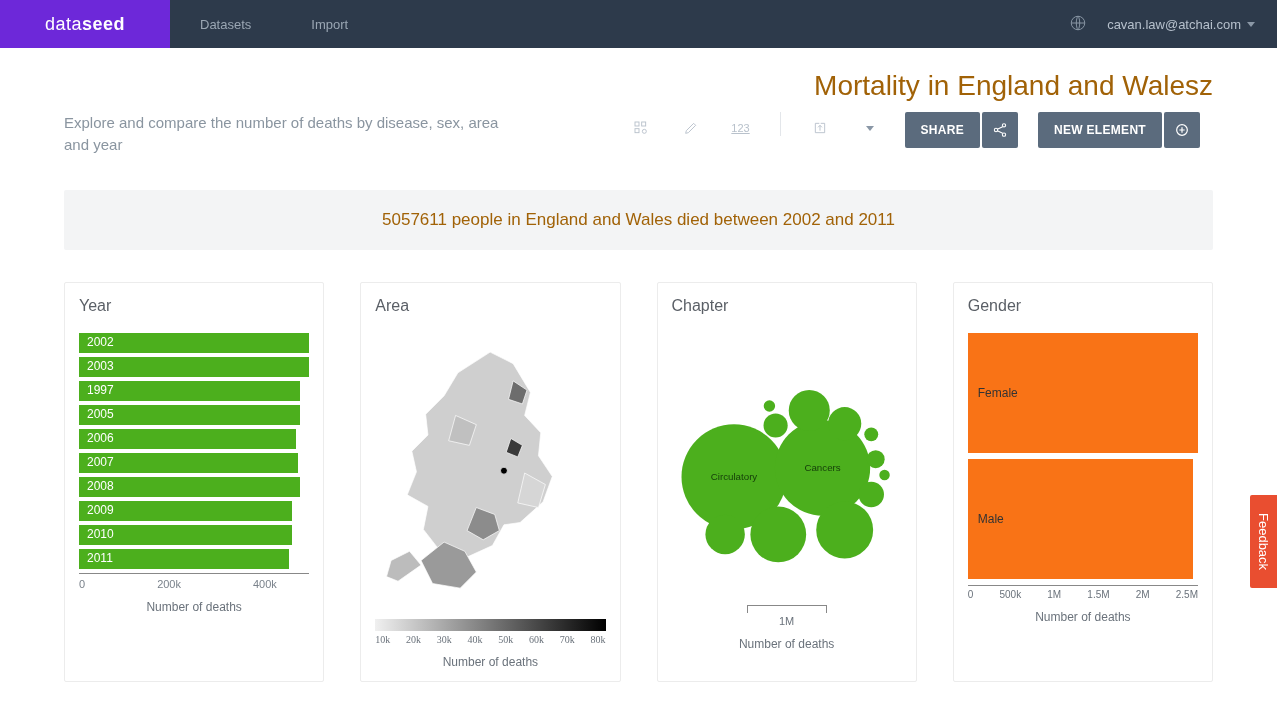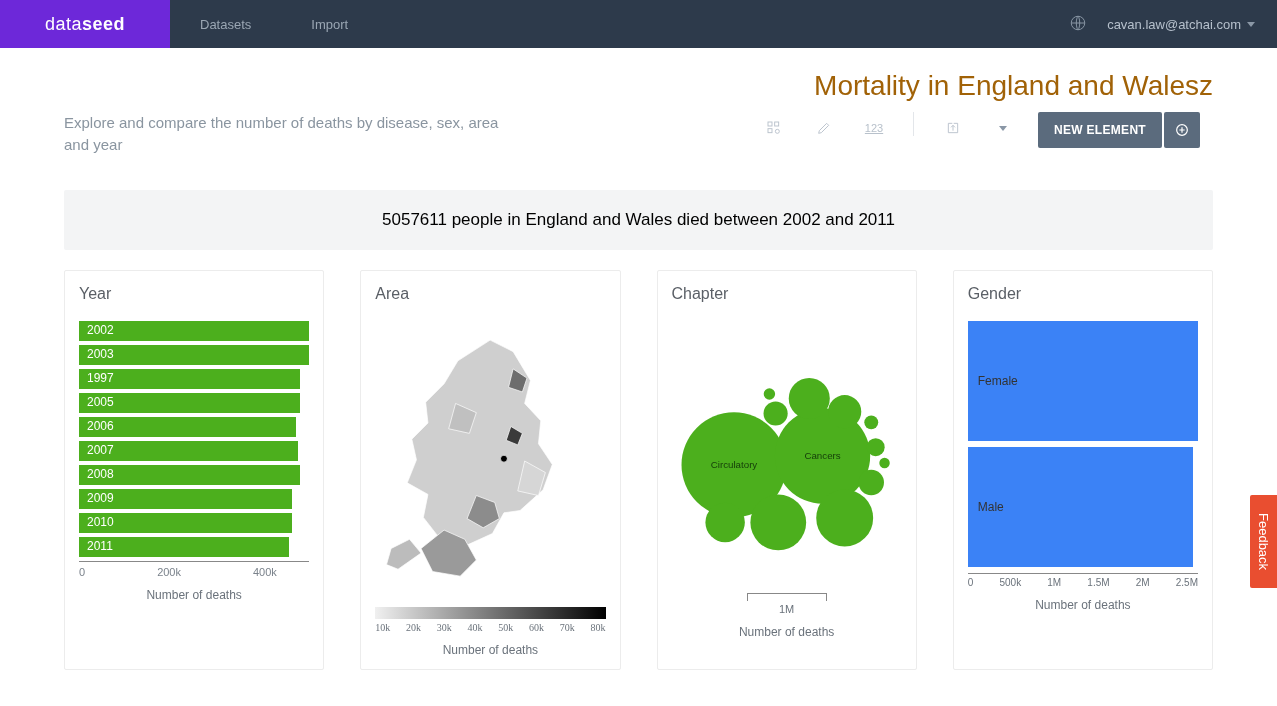--- a/index.html
+++ b/index.html
@@ -20,23 +20,23 @@
   .page-sub   { font-size: 15px; color: #8a95a0; max-width: 440px; line-height: 1.45; }
 
   .toolbar { position: absolute; top: 64px; right: 77px; display: flex; align-items: flex-start; gap: 20px; }
   .tool-icon { width: 30px; height: 32px; display: flex; align-items: center; justify-content: center; color: #b8c1cb; cursor: pointer; }
   .tool-icon.num { font-size: 11px; text-decoration: underline; color: #b8c1cb; }
   .tool-sep { width: 1px; height: 24px; background: #e3e6ea; margin: 0 4px; }
   .btn { height: 36px; background: #5b6b7d; color: #fff; display: flex; align-items: center; padding: 0 16px; font-size: 12px; font-weight: 600; letter-spacing: .3px; cursor: pointer; border-radius: 2px; }
   .btn.icon-only { padding: 0 10px; }
   .btn-group { display: flex; gap: 2px; }
 
-  .summary-banner { background: #f3f4f5; border-radius: 2px; padding: 20px; text-align: center; font-size: 17px; color: #000000; margin-top: 34px; }
-
-  .grid { display: grid; grid-template-columns: repeat(4, 1fr); gap: 36px; margin-top: 20px; border-radius: 13px; }
+  .summary-banner { background: #f3f4f5; border-radius: 2px; padding: 20px; text-align: center; font-size: 17px; color: #a16207; margin-top: 34px; }
+
+  .grid { display: grid; grid-template-columns: repeat(4, 1fr); gap: 36px; margin-top: 32px; border-radius: 13px; }
   .panel { border: 1px solid #ececec; border-radius: 2px; padding: 14px 14px 12px; background: #fff; }
   .panel h3 { font-size: 16px; font-weight: 500; color: #5a5f66; margin-bottom: 18px; }
 
   
   .hbar-row { display:flex; align-items:center; margin-bottom:4px; }
   .hbar { height: 20px; background: #4caf1d; position: relative; border-radius: 0; }
   .hbar-label { position: absolute; left: 8px; top: 2px; font-size: 12px; color: #fff; }
   .axis-x { display:flex; font-size:11px; color:#7a828b; margin-top:4px; border-top:1px solid #888; padding-top:4px; }
   .axis-x span { flex: 0 0 auto; }
   .axis-title { text-align:center; font-size:12px; color:#6a727b; margin-top:10px; }
@@ -47,21 +47,21 @@
   .map-legend { height:12px; background: linear-gradient(to right, #f0f0f0, #000); margin-top:6px; }
   .map-ticks { display:flex; justify-content:space-between; font-size:10px; color:#6a727b; margin-top:3px;font-family:Liberation Serif, serif; }
 
   
   .bubbles-wrap { height: 270px; position:relative; }
   .bubbles-wrap svg { width:100%; height:100%; }
   .scale-ind { display:flex; flex-direction:column; align-items:center; font-size:11px; color:#6a727b; margin-top:2px;}
   .scale-bar { width:80px; height:8px; border-left:1px solid #888; border-right:1px solid #888; border-top:1px solid #888; margin-bottom:2px;}
 
   
-  .gbar { height:120px; background:#3b82f6; margin-bottom:6px; position:relative; display:flex; align-items:center; padding-left:10px; font-size:12px; color:#333; }
+  .gbar { height:120px; background:#f97316; margin-bottom:6px; position:relative; display:flex; align-items:center; padding-left:10px; font-size:12px; color:#333; }
   .gaxis { display:flex; justify-content:space-between; font-size:10px; color:#6a727b; border-top:1px solid #888; padding-top:3px; }
 
   .feedback-tab { position:fixed; right:0; top:495px; background:#e94e30; color:#fff; padding:18px 6px; font-size:13px; writing-mode: vertical-rl; cursor:pointer; border-radius:2px 0 0 2px; }
 
   .smicon svg { width:16px; height:16px; stroke:#b8c1cb; fill:none; stroke-width:1.4; }
 </style>
 </head>
 <body>
 
 <div class="topbar">
@@ -109,20 +109,31 @@
     <span class="tool-sep"></span>
     <span class="tool-icon smicon">
       <svg viewBox="0 0 24 24">
           <path d="M13 5h6v14H5V5h6"></path>
           <path d="M9 11l3-3 3 3M12 8v8"></path>
         </svg>
     </span>
     <span class="tool-icon">
         <span class="caret-down"></span>
       </span>
+    <div class="btn-group">
+      <div class="btn">SHARE</div>
+      <div class="btn icon-only">
+        <svg width="16" height="16" viewBox="0 0 24 24" fill="none" stroke="#fff" stroke-width="1.6">
+            <circle cx="18" cy="5" r="2.5"></circle>
+            <circle cx="6" cy="12" r="2.5"></circle>
+            <circle cx="18" cy="19" r="2.5"></circle>
+            <path d="M8 11l8-4M8 13l8 4"></path>
+          </svg>
+      </div>
+    </div>
     <div class="btn-group">
       <div class="btn">NEW ELEMENT</div>
       <div class="btn icon-only">
         <svg width="16" height="16" viewBox="0 0 24 24" fill="none" stroke="#fff" stroke-width="1.8">
             <circle cx="12" cy="12" r="8"></circle>
             <path d="M12 8v8M8 12h8"></path>
           </svg>
       </div>
     </div>
   </div>

